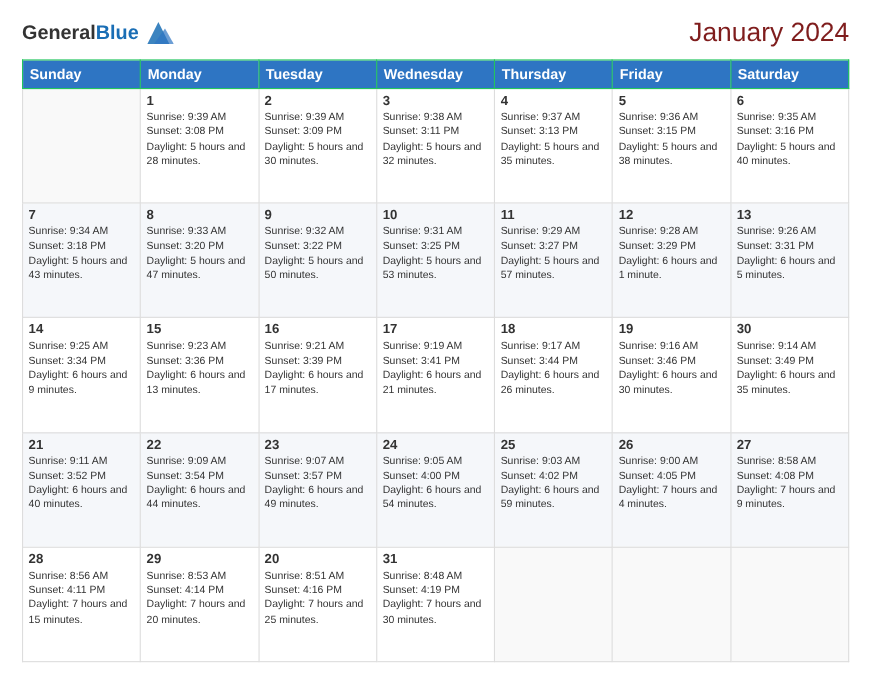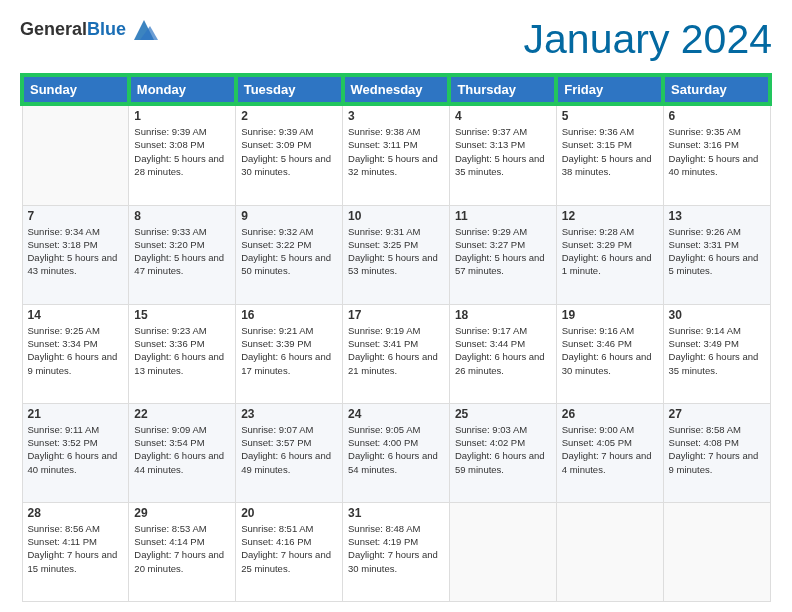--- a/index.html
+++ b/index.html
@@ -44,41 +44,41 @@
     }
     .logo-icon {
       width: 28px;
       height: 28px;
       margin-left: 4px;
     }
     .title-section {
       text-align: right;
     }
     .month-title {
-      font-size: 41px;
+      font-size: 24px;
       font-weight: normal;
-      color: #0369a1;
+      color: #7f1d1d;
     }
     .location {
       font-size: 15px;
       color: #555;
     }
     .calendar {
       width: 100%;
       border-collapse: collapse;
       flex: 1;
     }
     .calendar th {
       background-color: #2e75c3;
       color: #fff;
       font-size: 13px;
       font-weight: bold;
       padding: 5px 6px;
       text-align: left;
-      border: 4px solid #22c55e;
+      border: 1px solid #22c55e;
     }
     .calendar td {
       vertical-align: top;
       border: 1px solid #ddd;
       padding: 3px 5px;
       font-size: 10px;
       color: #333;
       width: calc(100% / 7);
       background: #fff;
     }

